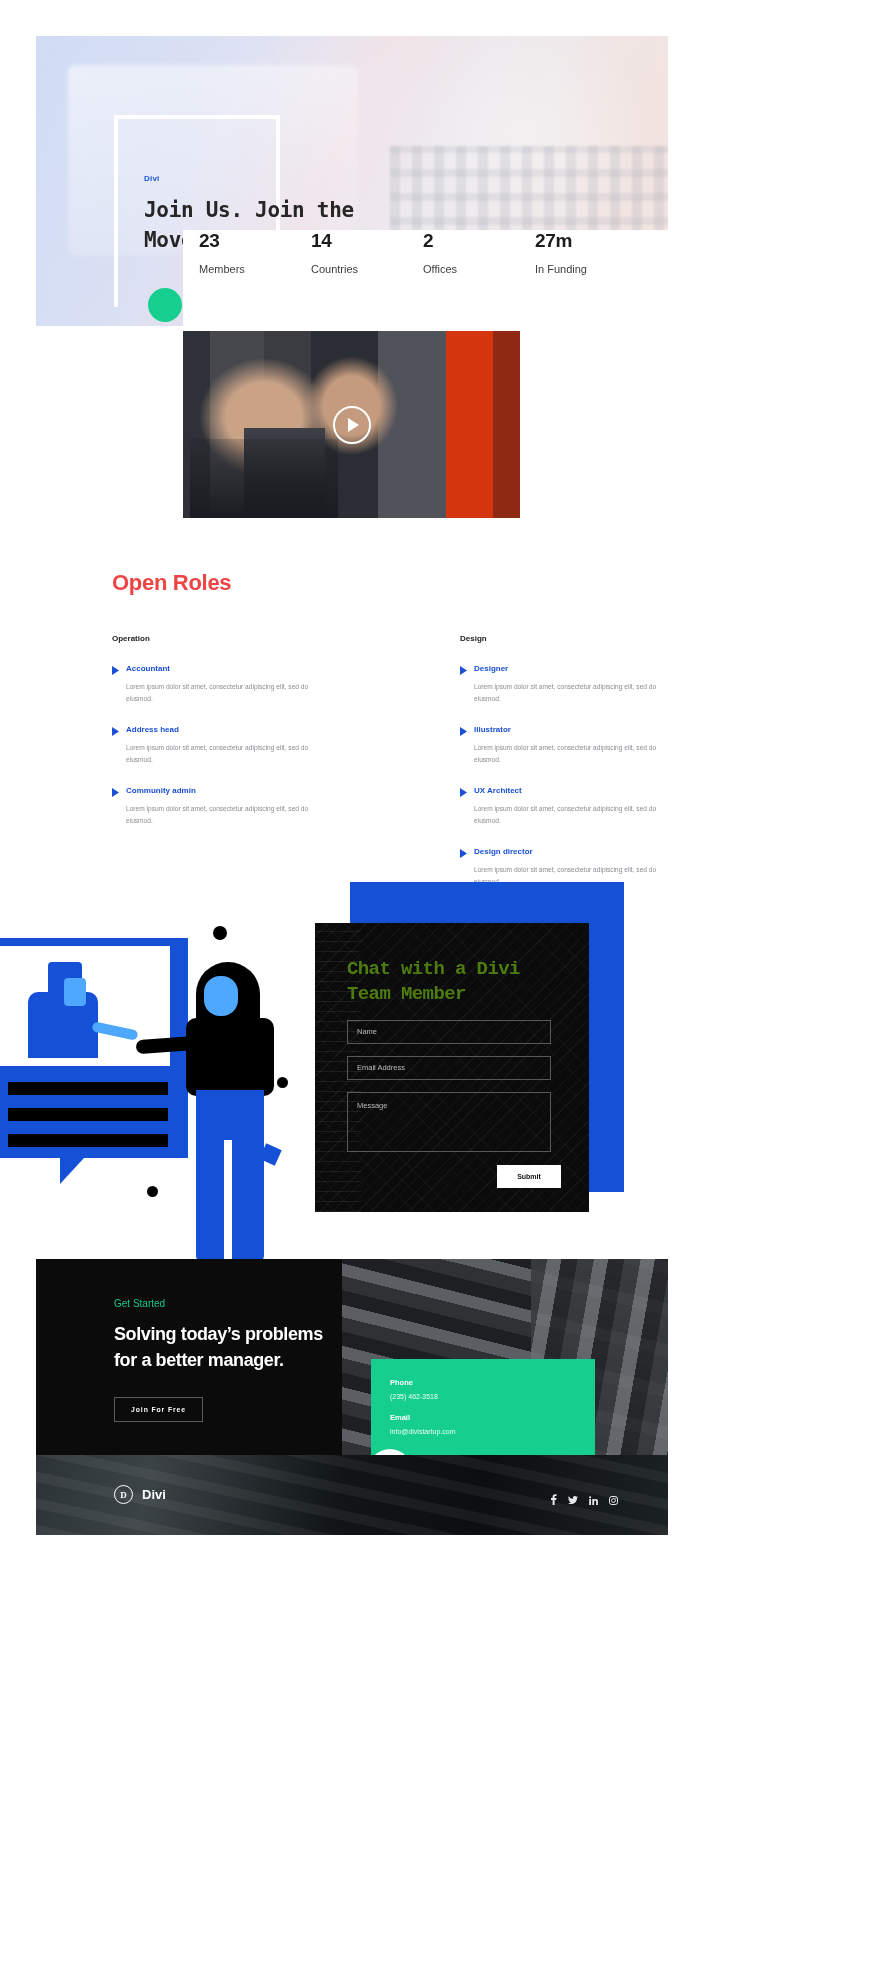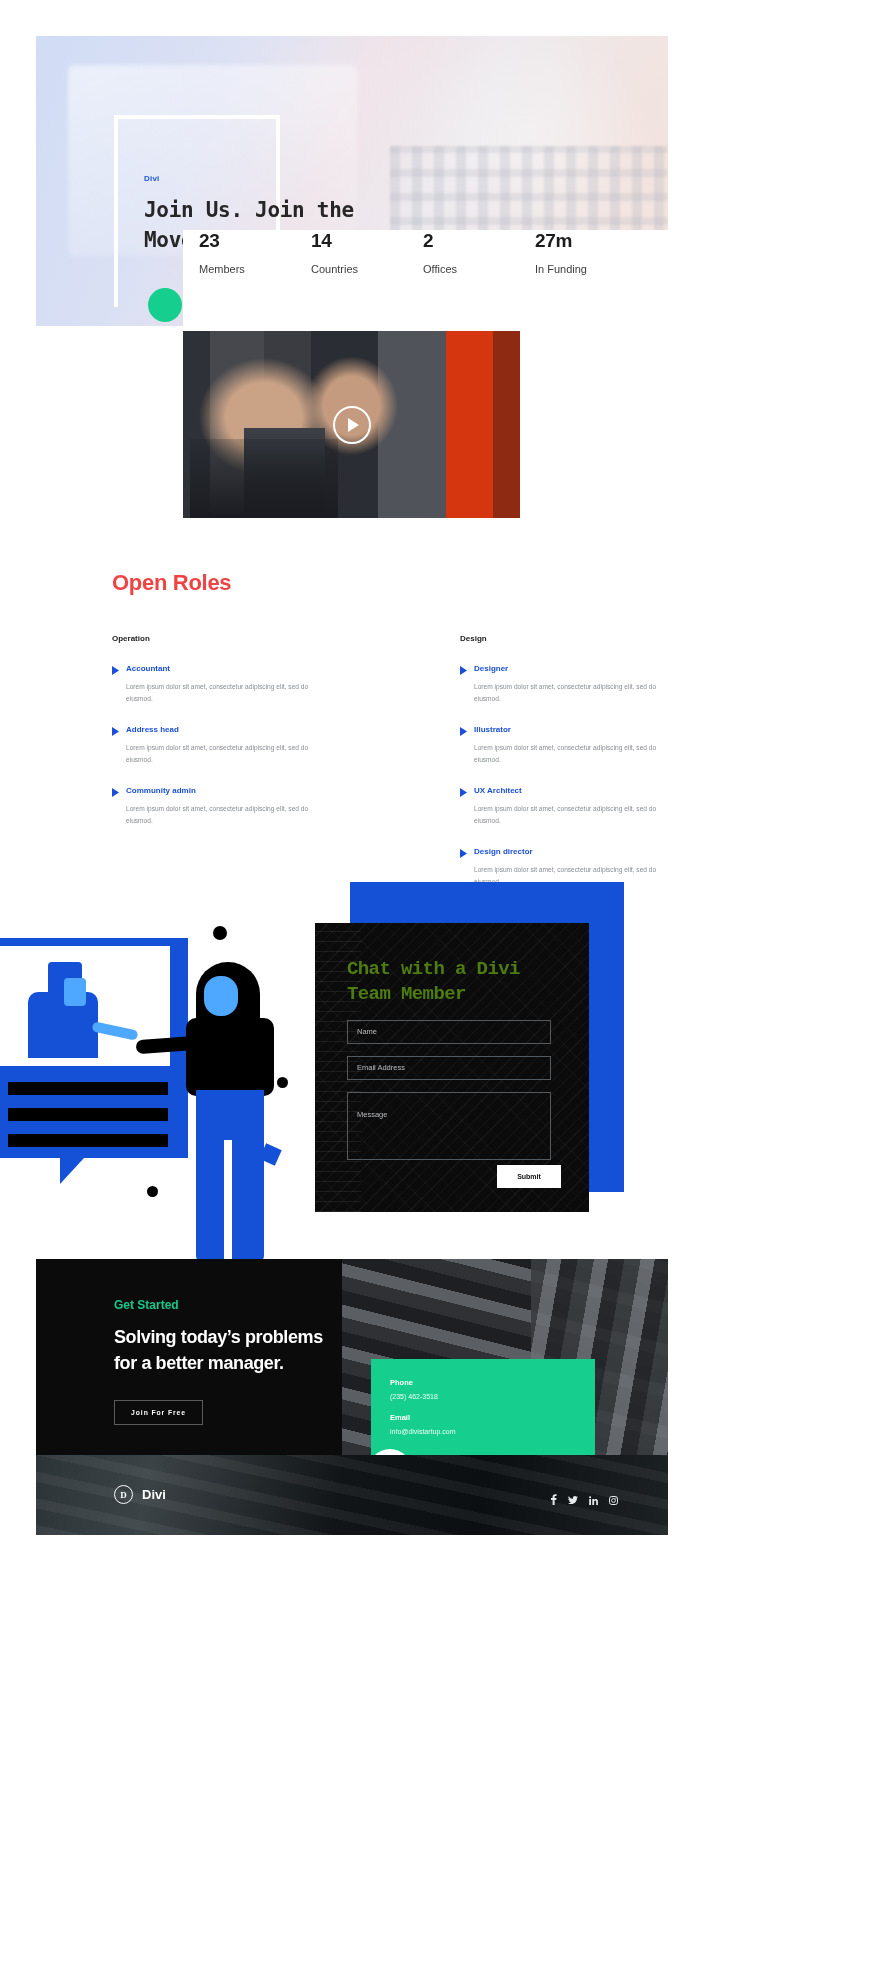--- a/index.html
+++ b/index.html
@@ -145,31 +145,31 @@
   .chat-title {
     font-family:Liberation Mono, monospace; font-size:19px; line-height:1.34;
     font-weight:bold; color:#4d7c0f; letter-spacing:-.6px;
   }
   .field {
     margin-top:12px; width:204px; height:24px; border:1px solid #555a5f;
     background:transparent; color:#b8bcc0; font-size:7.5px;
     padding:0 9px; font-family:"Liberation Sans", sans-serif;
   }
   .field::placeholder { color:#b8bcc0; opacity:1; }
-  textarea.field { height:68px; padding-top:17px; resize:none; }
+  textarea.field { height:60px; padding-top:8px; resize:none; }
   .submit-btn {
     position:absolute; right:28px; bottom:24px; width:64px; height:23px;
     background:#ffffff; border:none; color:#111; font-size:7px; font-weight:bold;
     font-family:"Liberation Sans", sans-serif; cursor:pointer;
   }
 
   
   .cta { position:absolute; left:36px; top:1259px; width:632px; height:196px; display:flex; }
   .cta-left { width:306px; background:#0b0b0b; padding:39px 0 0 78px; }
-  .cta-eyebrow { font-size:12px; font-weight:bold; color:#14c98a; }
+  .cta-eyebrow { font-size:10px; font-weight:normal; color:#14c98a; }
   .cta-head { margin-top:13px; font-size:18px; line-height:1.42; font-weight:bold; color:#ffffff; letter-spacing:-.4px; }
   .cta-btn {
     margin-top:24px; width:89px; height:25px; border:1px solid #5a5a5a; background:transparent;
     color:#ffffff; font-size:6.8px; font-weight:bold; letter-spacing:.9px;
     font-family:"Liberation Sans", sans-serif; cursor:pointer;
   }
   .cta-right { position:relative; width:326px; overflow:hidden; background:#4a4d50; }
   .cta-right .photo {
     position:absolute; inset:0;
     background:

